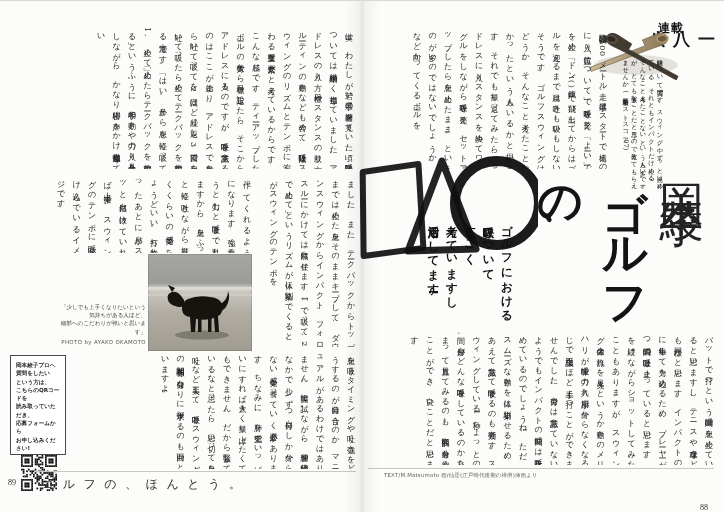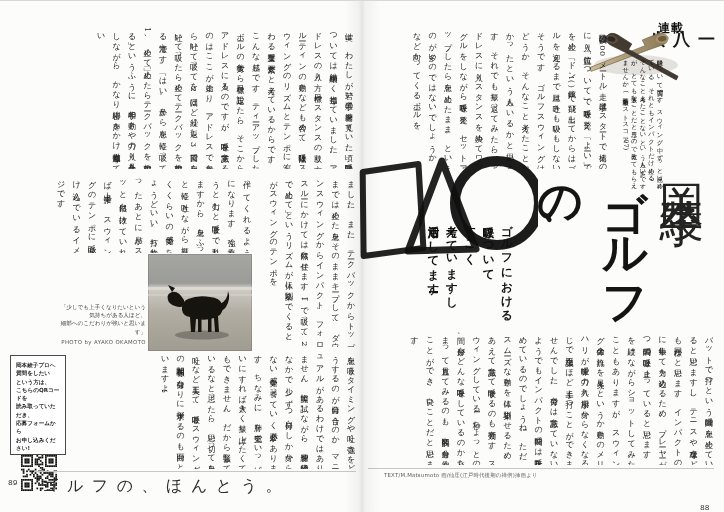--- a/index.html
+++ b/index.html
@@ -24,24 +24,24 @@
          box-shadow:inset 0 0 0 1px rgba(0,0,0,0.12)}
   .caption-box{position:absolute;left:50px;top:302px;width:96px;text-align:right;
                font-family:"DejaVu Sans",sans-serif;font-size:5.6px;line-height:8.2px;color:#3c3c3c}
   .photo-credit{font-size:5.4px;letter-spacing:0.4px;color:#5a5a5a;margin-top:2px}
   .qrbox{position:absolute;left:10px;top:354px;width:56px;height:100px;border:1px solid #4a4a4a;
          background:#fff;padding:5px 4px 3px 5px;font-family:"DejaVu Sans",sans-serif;
          font-size:5.6px;line-height:8.3px;font-weight:600;color:#1e1e1e}
   .qr-svg{display:block;margin:3px auto 0 auto}
   .rule{position:absolute;height:1px;background:#c7c7c4}
   .footer-title{position:absolute;left:42px;top:475px;font-family:"DejaVu Sans",sans-serif;
-                font-size:16px;font-weight:500;letter-spacing:8.5px;color:#2d2d2d;white-space:nowrap}
+                font-size:12px;font-weight:500;letter-spacing:8.5px;color:#2d2d2d;white-space:nowrap}
   .credit{position:absolute;left:22px;top:471px;font-family:"DejaVu Sans",sans-serif;
           font-size:5.4px;letter-spacing:0.2px;color:#606060;white-space:nowrap}
-  .pagenum{position:absolute;font-family:Liberation Mono, monospace;font-size:8px;color:#333}
+  .pagenum{position:absolute;font-family:Liberation Serif, serif;font-size:8px;color:#333}
   svg{display:block}
 </style>
 </head>
 <body>
 
 <div class="spread">
 
   <div class="page page-left">
 
     <div class="vtext body-text" style="left:28px;top:26px;width:328px;height:142px">実は、わたしが若い選手の練習を見ていた頃、呼吸法については結構細かく指導していました。アドレスの入り方、目標やスタンスの取り方、ルーティンの動きなども含めて、呼吸法はスウィングのリズムとテンポに深く関わる重要な要素だと考えているからです。こんな感じです。ティーアップしたボールの後方から目標を設定したら、そこからアドレスに入るのですが、呼吸を意識するのはここが始まり。アドレスで鼻から吐いて吸ってを2回ほど繰り返し、3回目で息を吐いて吸ったら止めてテークバックを始動する方法です。「はい、鼻から息を軽く吸って 1、止めて」「止めたらテークバックを始動する」というふうに、相手の動きや力の入り具合を観察しながら、かなり綿密に声をかけ徹底指導してい</div>

